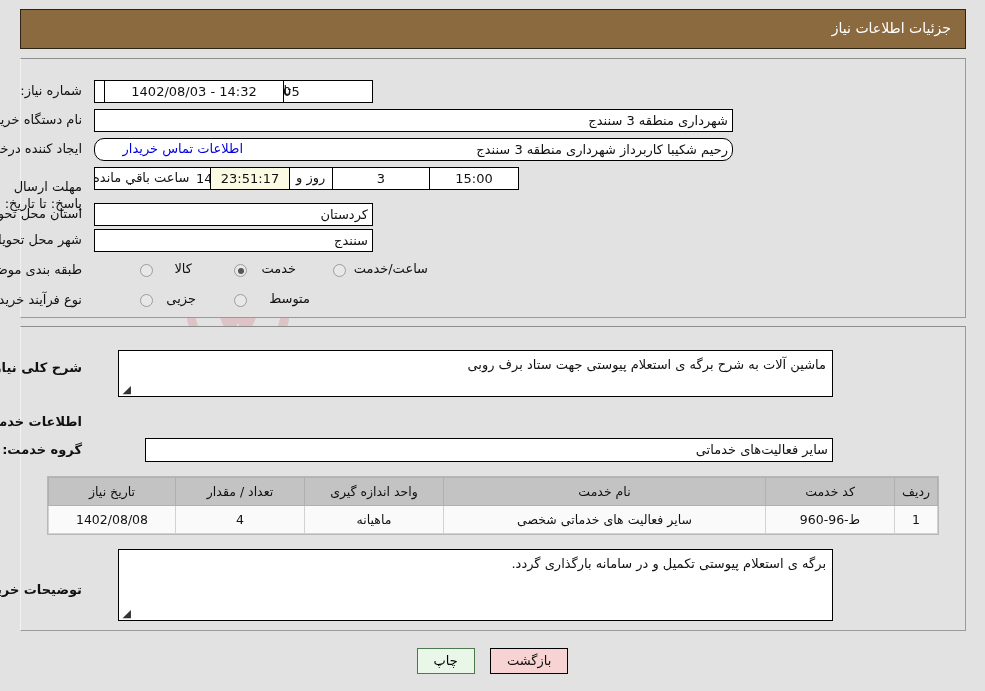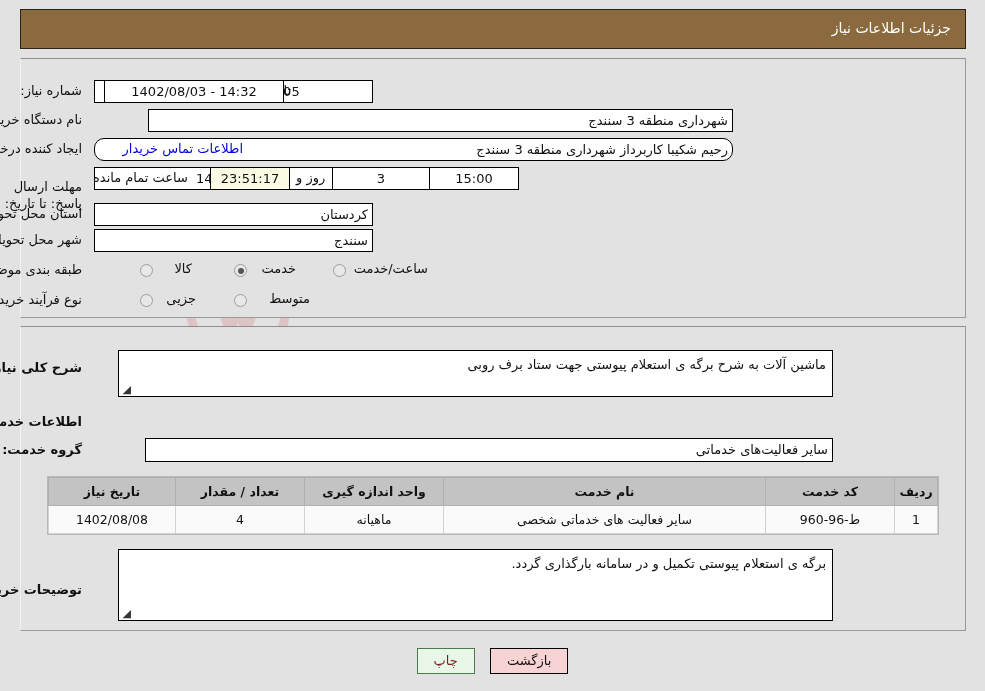--- a/index.html
+++ b/index.html
@@ -177,21 +177,21 @@
     border-collapse: collapse;
     font-size: 12.5px;
     z-index: 12;
     background: #fff;
     box-shadow: 0 0 0 1px #b8b8b8;
   }
   #tbl th {
     background: #c3c3c3;
     border: 1px solid #b0b0b0;
     color: #111;
-    font-weight: bold;
+    font-weight: normal;
     padding: 6px 4px;
     text-align: center;
     white-space: nowrap;
   }
   #tbl td {
     background: #fafafa;
     border: 1px solid #d2d2d2;
     padding: 6px 4px;
     text-align: center;
     color: #111;
@@ -210,21 +210,21 @@
   .btn {
     display: inline-block;
     font-family: "DejaVu Sans", "Liberation Sans", sans-serif;
     font-size: 13px;
     padding: 4px 16px;
     margin: 0 5px;
     border: 1px solid #444;
     cursor: pointer;
     line-height: 16px;
   }
-  .btn-print  { background: #e9f7e9; border-color: #4d7a4d; color: #7f1d1d; }
+  .btn-print  { background: #e9f7e9; border-color: #4d7a4d; color: #000000; }
   .btn-back   { background: #f8d3d3; border-color: #000; color: #111; }
 </style>
 </head>
 <body>
 
 <div id="page">
 
   <div class="watermark">
     <svg class="wm-shield" viewBox="0 0 106 118">
       <path d="M53 4 L100 20 L100 62 Q100 96 53 114 Q6 96 6 62 L6 20 Z" fill="none" stroke="#d79aa0" stroke-width="9"></path>
@@ -239,35 +239,35 @@
 
   <div class="panel" id="panel-top"></div>
 
   <div class="lbl" style="right:903px; top:83px;">شماره نیاز:</div>
   <div class="box c" style="right:612px; top:80px; width:279px; height:23px;">1102005601000505</div>
 
   <div class="lbl" style="right:694px; top:83px;">تاریخ و ساعت اعلان عمومی:</div>
   <div class="box c" style="right:701px; top:80px; width:180px; height:23px;">14:32 - 1402/08/03</div>
 
   <div class="lbl" style="right:903px; top:112px;">نام دستگاه خریدار:</div>
-  <div class="box r" style="right:252px; top:109px; width:585px; height:23px;padding-left:30px;">شهرداری منطقه 3 سنندج</div>
+  <div class="box r" style="right:252px; top:109px; width:639px; height:23px;padding-left:30px;">شهرداری منطقه 3 سنندج</div>
 
   <div class="lbl" style="right:903px; top:141px;">ایجاد کننده درخواست:</div>
   <div class="box r" style="right:252px; top:138px; width:639px; height:23px;border-radius:10px;">رحیم شکیبا کاربرداز شهرداری منطقه 3 سنندج</div>
   <a class="link" style="right:742px; top:141px;">اطلاعات تماس خریدار</a>
 
   <div class="lbl two-line" style="right:903px; top:178px; width:82px; text-align:right;">مهلت ارسال پاسخ: تا تاریخ:</div>
   <div class="box c" style="right:612px; top:167px; width:279px; height:23px;">1402/08/07</div>
   <div class="lbl" style="right:562px; top:170px;">ساعت</div>
   <div class="box c" style="right:466px; top:167px; width:90px; height:23px;">15:00</div>
 
   <div class="box c" style="left:332px; top:167px; width:98px; height:23px;">3</div>
   <div class="lbl" style="left:296px; top:170px;">روز و</div>
   <div class="box c cream" style="left:210px; top:167px; width:80px; height:23px;">23:51:17</div>
-  <div class="lbl" style="left:93px; top:170px;">ساعت تمام مانده</div>
+  <div class="lbl" style="left:93px; top:170px;">ساعت باقي مانده</div>
 
   <div class="lbl" style="right:903px; top:206px;">استان محل تحویل:</div>
   <div class="box r" style="right:612px; top:203px; width:279px; height:23px;">کردستان</div>
 
   <div class="lbl" style="right:903px; top:232px;">شهر محل تحویل:</div>
   <div class="box r" style="right:612px; top:229px; width:279px; height:23px;">سنندج</div>
 
   <div class="lbl" style="right:903px; top:262px;">طبقه بندی موضوعی:</div>
   <span class="radio" style="right:832px; top:264px;"></span>
   <span class="radio-lbl" style="right:793px; top:261px;">کالا</span>

